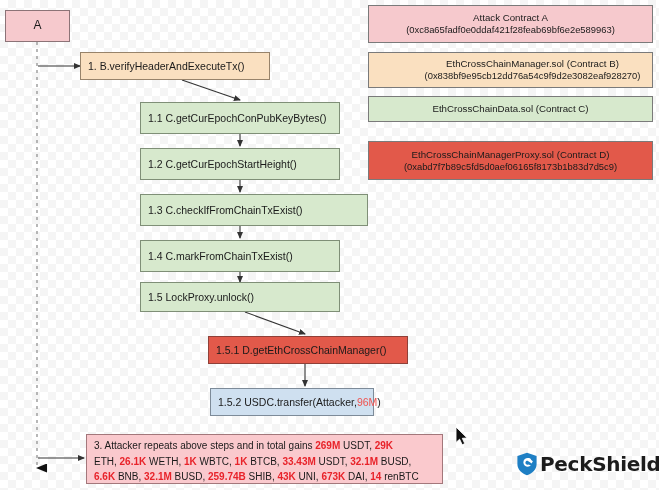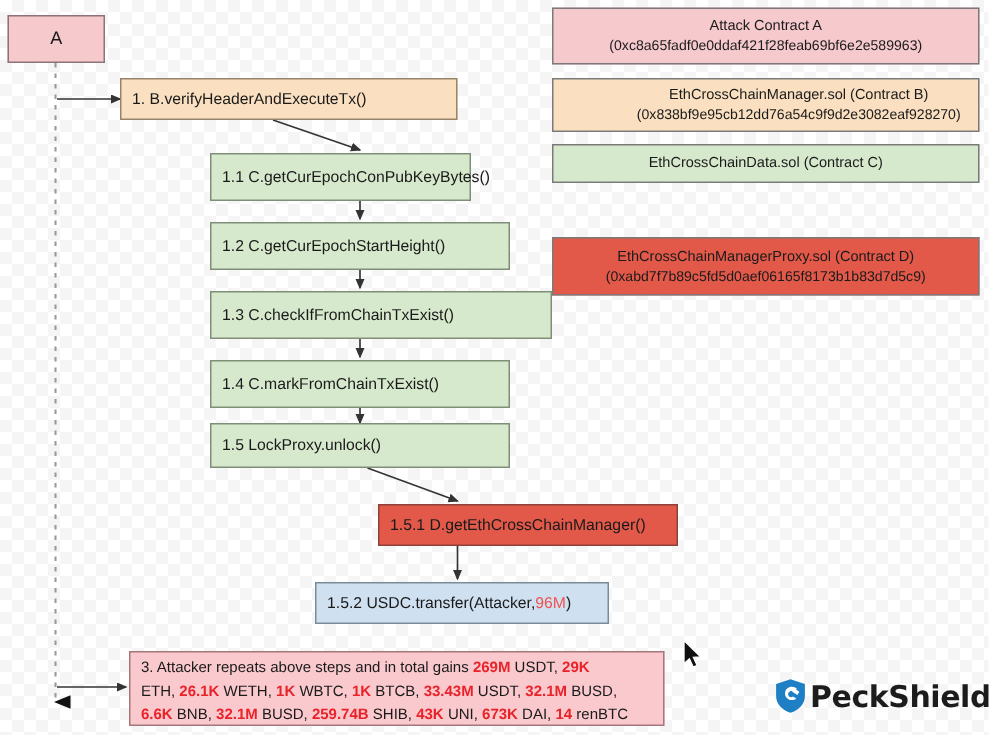--- a/index.html
+++ b/index.html
@@ -46,21 +46,21 @@
     padding: 0 4px;
     white-space: nowrap;
   }
   .node.left-align {
     justify-content: flex-start;
     padding-left: 7px;
   }
   .c-pink   { background: #f6c9cd; border-color: #8c7377; }
   .c-orange { background: #fae0c0; border-color: #97836a; }
   .c-green  { background: #d7e9cd; border-color: #7f8f77; }
-  .c-red    { background: #e2594a; border-color: #8f4038; margin-left: 44px; }
+  .c-red    { background: #e2594a; border-color: #8f4038; }
   .c-blue   { background: #cfe0f0; border-color: #7d8b99; }
 
   .legend-box {
     position: absolute;
     box-sizing: border-box;
     border: 1px solid #7a7a7a;
     display: flex;
     flex-direction: column;
     align-items: center;
     justify-content: center;
@@ -142,25 +142,25 @@
 
     <line x1="305" y1="364" x2="305" y2="386" stroke="#333" stroke-width="1.1" marker-end="url(#arw)"></line>
 
     <line x1="38" y1="458" x2="84" y2="458" stroke="#333" stroke-width="1.1" marker-end="url(#arw)"></line>
   </svg>
 
   <div class="node c-pink" style="left:5px; top:10px; width:65px; height:32px; font-size:12px;">
     <span>A</span>
   </div>
 
-  <div class="node c-orange left-align" style="left:80px; top:52px; width:225px; height:28px;">
+  <div class="node c-orange left-align" style="left:80px; top:52px; width:190px; height:28px;">
     <span>1. B.verifyHeaderAndExecuteTx()</span>
   </div>
 
-  <div class="node c-green left-align" style="left:140px; top:102px; width:174px; height:32px;">
+  <div class="node c-green left-align" style="left:140px; top:102px; width:200px; height:32px;">
     <span>1.1 C.getCurEpochConPubKeyBytes()</span>
   </div>
 
   <div class="node c-green left-align" style="left:140px; top:148px; width:200px; height:32px;">
     <span>1.2 C.getCurEpochStartHeight()</span>
   </div>
 
   <div class="node c-green left-align" style="left:140px; top:194px; width:228px; height:32px;">
     <span>1.3 C.checkIfFromChainTxExist()</span>
   </div>
@@ -170,41 +170,41 @@
   </div>
 
   <div class="node c-green left-align" style="left:140px; top:282px; width:200px; height:30px;">
     <span>1.5 LockProxy.unlock()</span>
   </div>
 
   <div class="node c-red left-align" style="left:208px; top:336px; width:200px; height:28px;">
     <span>1.5.1 D.getEthCrossChainManager()</span>
   </div>
 
-  <div class="node c-blue left-align" style="left:210px; top:388px; width:196px; height:28px;">
+  <div class="node c-blue left-align" style="left:210px; top:388px; width:164px; height:28px;">
     <span>1.5.2 USDC.transfer(Attacker, </span>
       <span class="hl">96M</span>
       <span>)</span>
   </div>
 
   <div class="legend-box" style="left:368px; top:5px; width:285px; height:38px; background:#f6c9cd;">
     <div class="ln1">Attack Contract A</div>
     <div class="ln2">(0xc8a65fadf0e0ddaf421f28feab69bf6e2e589963)</div>
   </div>
 
   <div class="legend-box" style="left:368px; top:52px; width:285px; height:36px; background:#fae0c0;padding-left:44px;">
     <div class="ln1">EthCrossChainManager.sol (Contract B)</div>
     <div class="ln2">(0x838bf9e95cb12dd76a54c9f9d2e3082eaf928270)</div>
   </div>
 
   <div class="legend-box" style="left:368px; top:96px; width:285px; height:26px; background:#d7e9cd;">
     <div class="ln1">EthCrossChainData.sol (Contract C)</div>
   </div>
 
-  <div class="legend-box" style="left:368px; top:158px; width:285px; height:39px; background:#e2594a;">
+  <div class="legend-box" style="left:368px; top:141px; width:285px; height:39px; background:#e2594a;">
     <div class="ln1">EthCrossChainManagerProxy.sol (Contract D)</div>
     <div class="ln2">(0xabd7f7b89c5fd5d0aef06165f8173b1b83d7d5c9)</div>
   </div>
 
   <div id="summary-box" style="left:86px; top:434px; width:357px; height:50px;">
     <div><span>3. Attacker repeats above steps and in total gains </span><b>269M</b><span> USDT, </span><b>29K</b></div>
     <div><span>ETH, </span><b>26.1K</b><span> WETH, </span><b>1K</b><span> WBTC, </span><b>1K</b><span> BTCB, </span><b>33.43M</b><span> USDT, </span><b>32.1M</b><span> BUSD,</span></div>
     <div><b>6.6K</b><span> BNB, </span><b>32.1M</b><span> BUSD, </span><b>259.74B</b><span> SHIB, </span><b>43K</b><span> UNI, </span><b>673K</b><span> DAI, </span><b>14</b><span> renBTC</span></div>
   </div>
 

